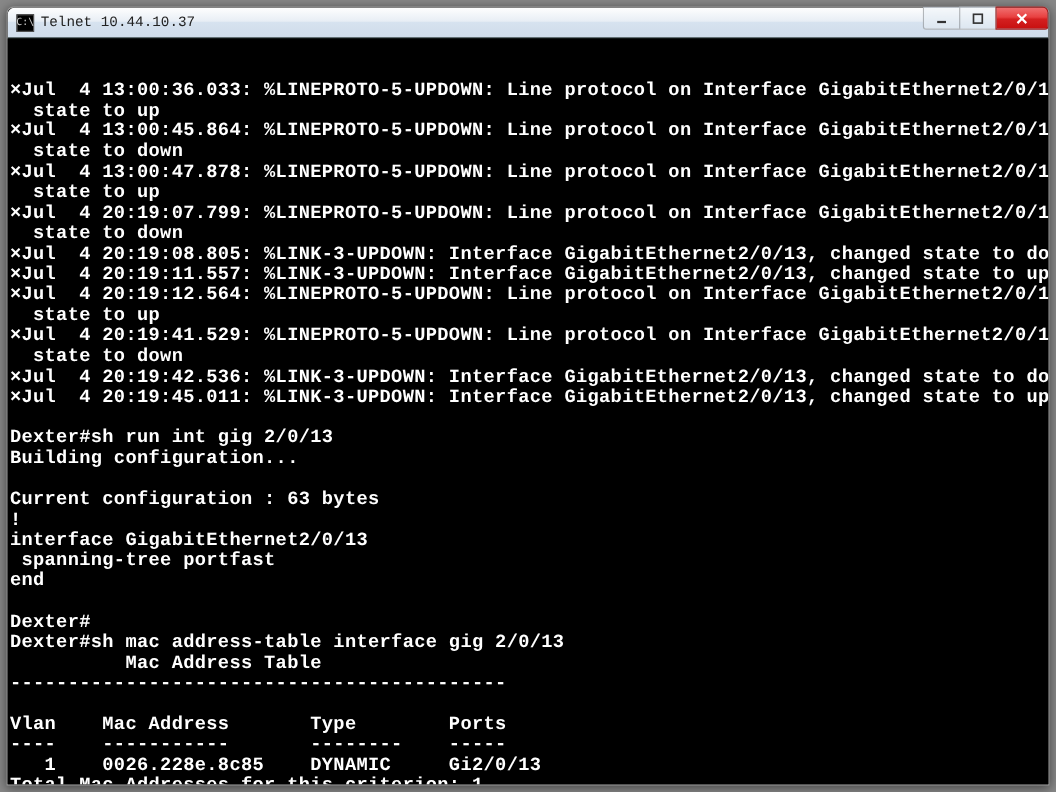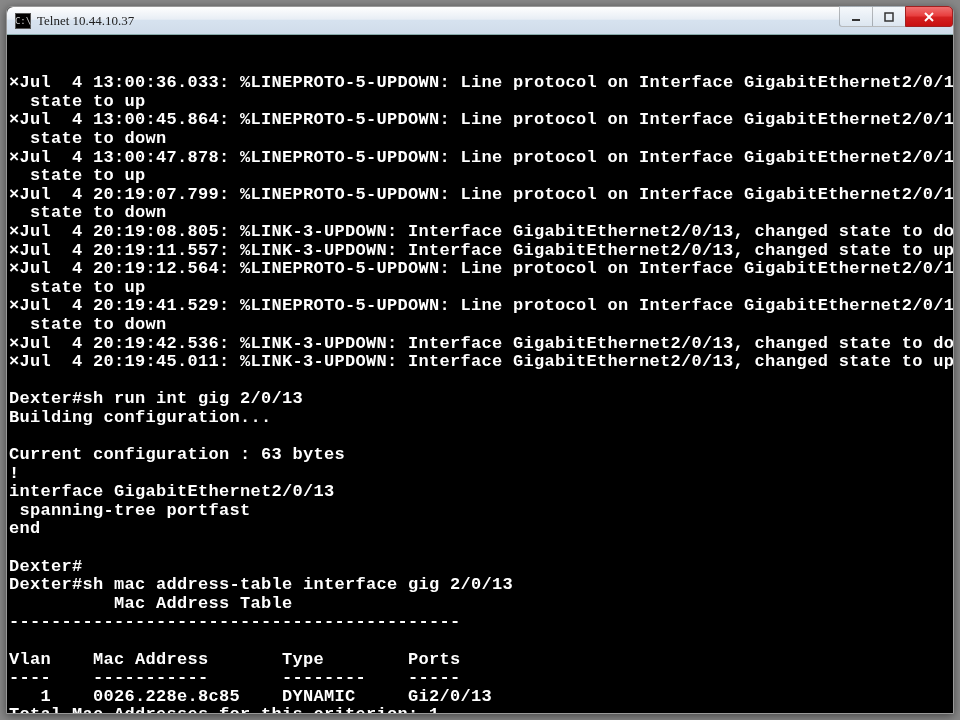--- a/index.html
+++ b/index.html
@@ -38,21 +38,21 @@
     background: #000;
     border: 1px solid #555;
     display: inline-flex;
     align-items: center;
     justify-content: center;
     font-size: 9px;
     color: #ccc;
     font-family: monospace;
   }
   .title-text {
-    font-family: Liberation Serif, serif;
+    font-family: Liberation Mono, monospace;
     font-size: 13px;
     color: #222;
   }
   .win-controls {
     position: absolute;
     right: 0; top: -1px;
     display: flex;
   }
   .win-btn {
     width: 34px;

